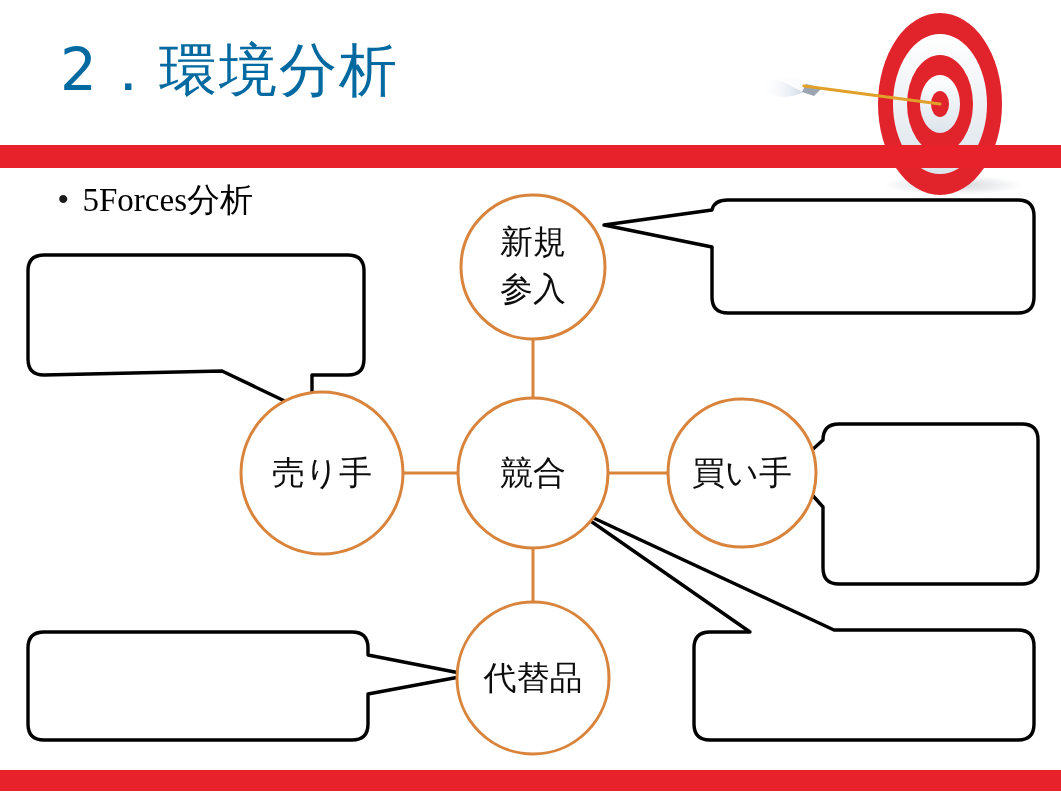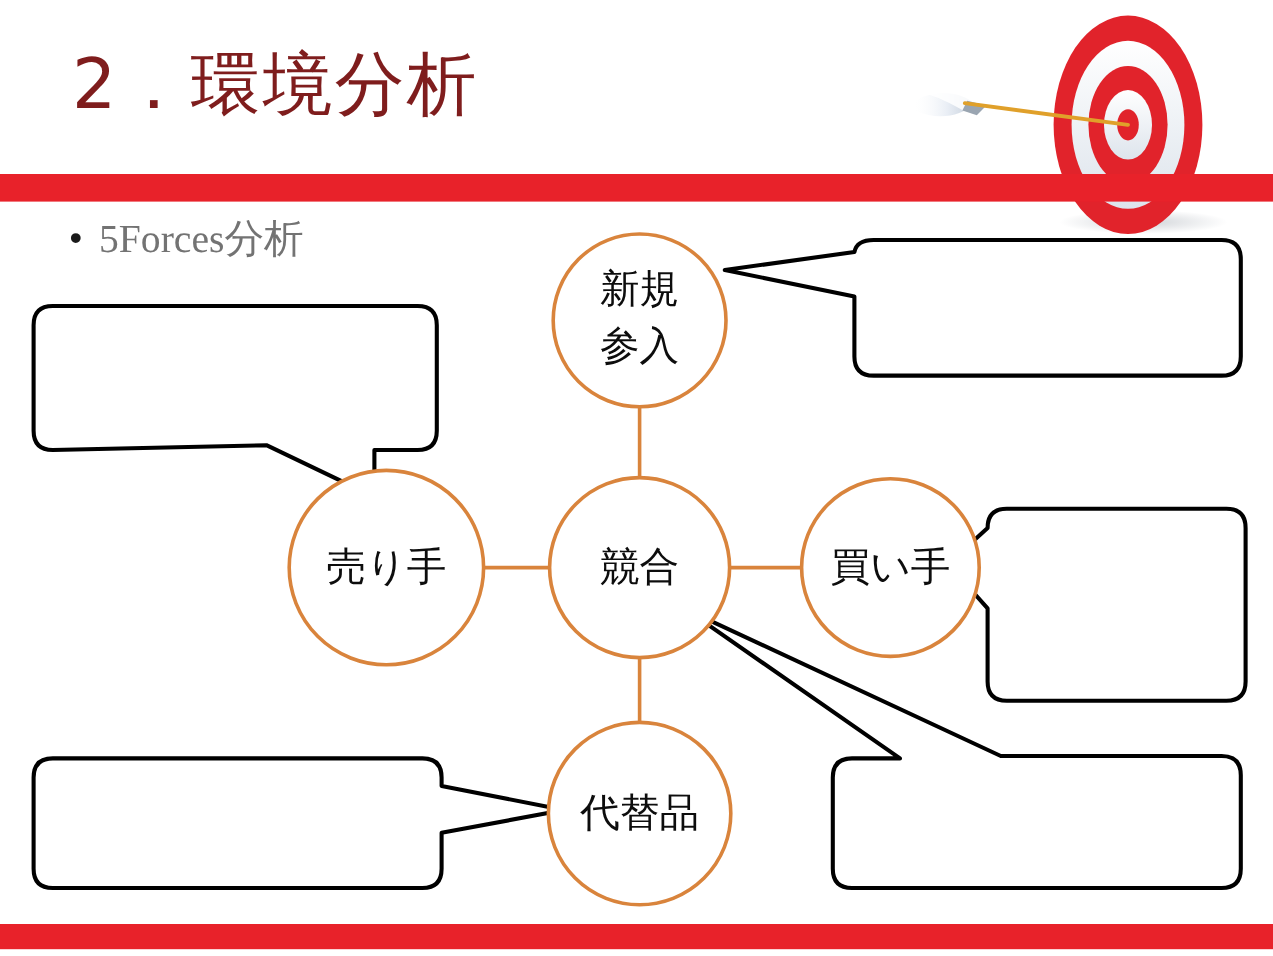--- a/index.html
+++ b/index.html
@@ -19,21 +19,21 @@
   }
   
   #slide-title {
     position: absolute;
     left: 60px;
     top: 40px;
     font-family: "DejaVu Sans", "Liberation Sans", sans-serif;
     font-size: 58px;
     line-height: 1.05;
     font-weight: 400;
-    color: #7f1d1d;
+    color: #0369a1;
     letter-spacing: 2px;
     white-space: nowrap;
   }
   
   .red-bar {
     position: absolute;
     left: 0;
     width: 1061px;
     background: #e8222a;
   }
@@ -51,21 +51,21 @@
   }
   #bullet-dot {
     font-size: 30px;
     line-height: 34px;
     color: #1a1a1a;
   }
   #bullet-text {
     font-family: "Liberation Serif", "DejaVu Serif", serif;
     font-size: 33px;
     line-height: 36px;
-    color: #737373;
+    color: #000000;
     white-space: nowrap;
   }
 
   
   #diagram-svg, #target-svg {
     position: absolute;
     left: 0;
     top: 0;
     pointer-events: none;
   }

